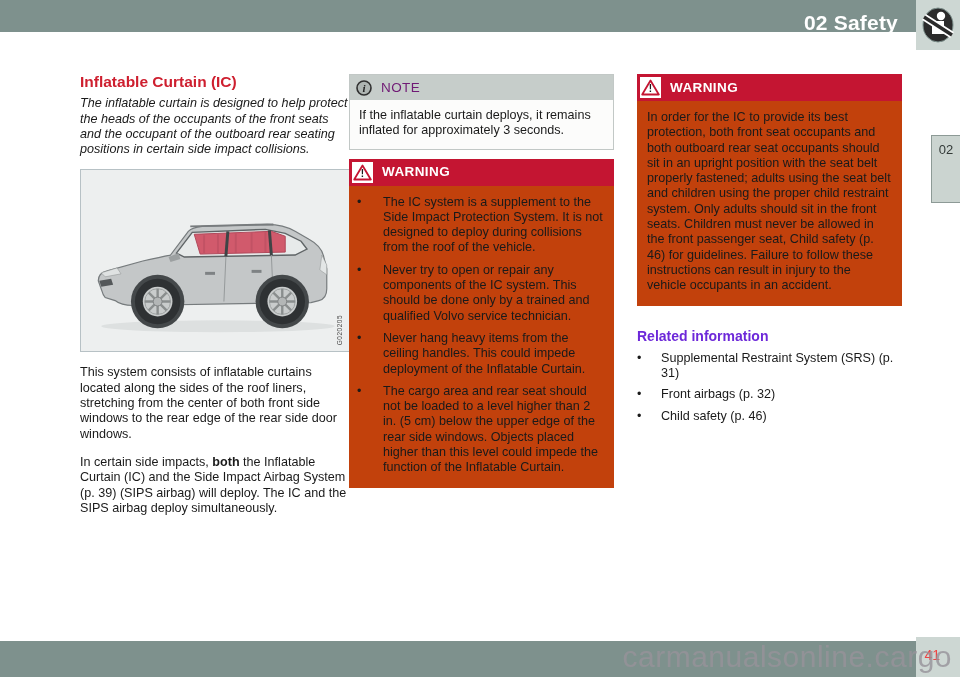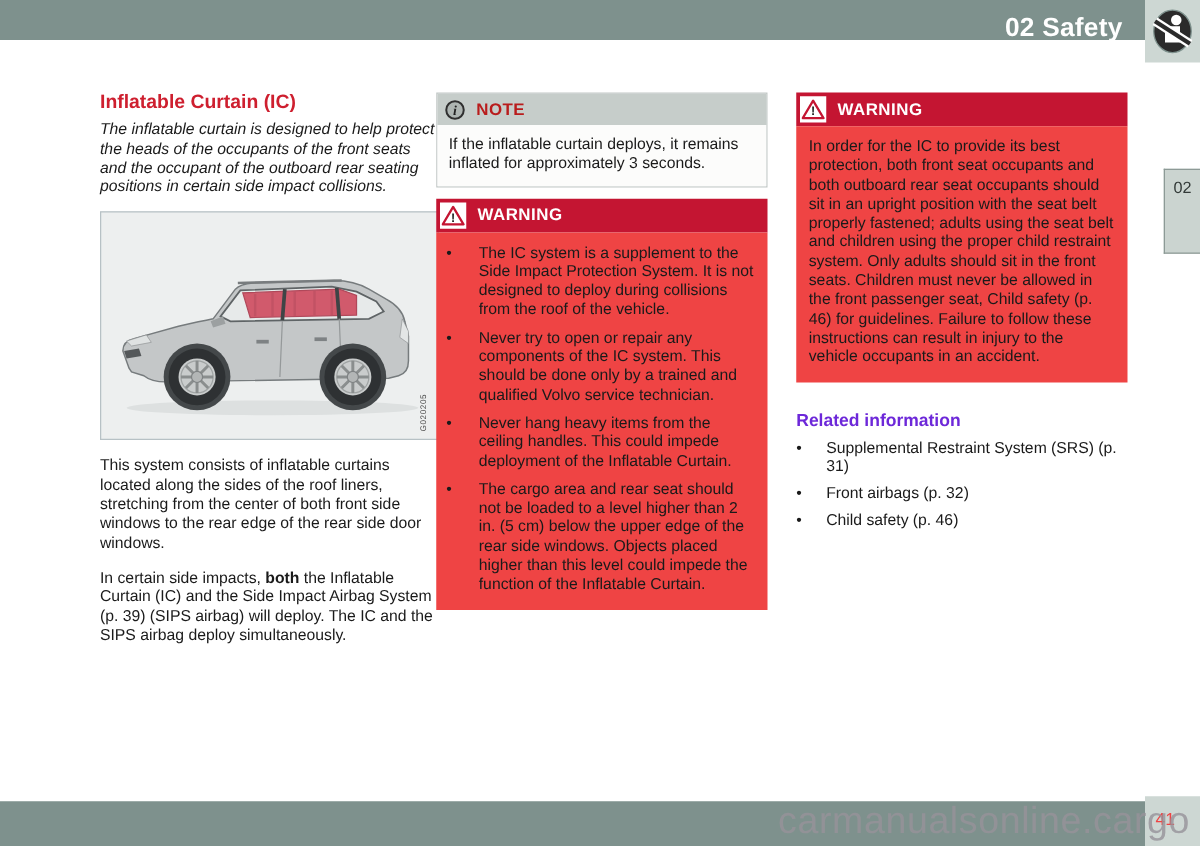--- a/index.html
+++ b/index.html
@@ -36,29 +36,29 @@
   
   .figure{position:relative;margin-top:12px;width:269px;height:181px;background:#EDEFEF;
     border:1px solid #B7C1C5;}
   .figure svg{display:block;}
   .figure-code{position:absolute;right:3px;bottom:6px;font-size:6.5px;color:#4A4A4A;
     writing-mode:vertical-rl;transform:rotate(180deg);letter-spacing:.5px;}
 
   
   .note-box{border:1px solid #C2C8C6;box-sizing:border-box;}
   .note-head{background:#C6CDCA;height:25px;display:flex;align-items:center;padding-left:6px;}
-  .note-head .label{color:#b91c1c;font-size:13.5px;font-weight:bold;margin-left:9px;letter-spacing:.4px;}
+  .note-head .label{color:#701a75;font-size:13.5px;font-weight:normal;margin-left:9px;letter-spacing:.4px;}
   .note-body{background:#FCFCFB;padding:8px 9px 10px 9px;}
 
   
   .warn-box{margin-top:9px;}
   .warn-head{background:#C41532;height:27px;display:flex;align-items:center;padding-left:3px;}
   .warn-head .label{color:#ffffff;font-size:13.5px;font-weight:bold;margin-left:9px;letter-spacing:.4px;}
   .warn-ic{width:21px;height:21px;background:#ffffff;display:flex;align-items:center;justify-content:center;}
-  .warn-body{background:#ef4444;padding:9px 10px 12px 8px;}
+  .warn-body{background:#c2410c;padding:9px 10px 12px 8px;}
   .warn-body.par{padding:9px 10px 12px 10px;}
 
   ul.blist{list-style:none;margin:0;padding:0;}
   ul.blist li{display:flex;margin-top:7px;}
   ul.blist li:first-child{margin-top:0;}
   ul.blist li .bdot::before{content:"\2022";}
   ul.blist li .bdot{width:26px;flex:0 0 26px;}
   ul.blist.tight li .bdot{width:24px;flex:0 0 24px;}
   ul.blist li .btxt{flex:1;}
 

